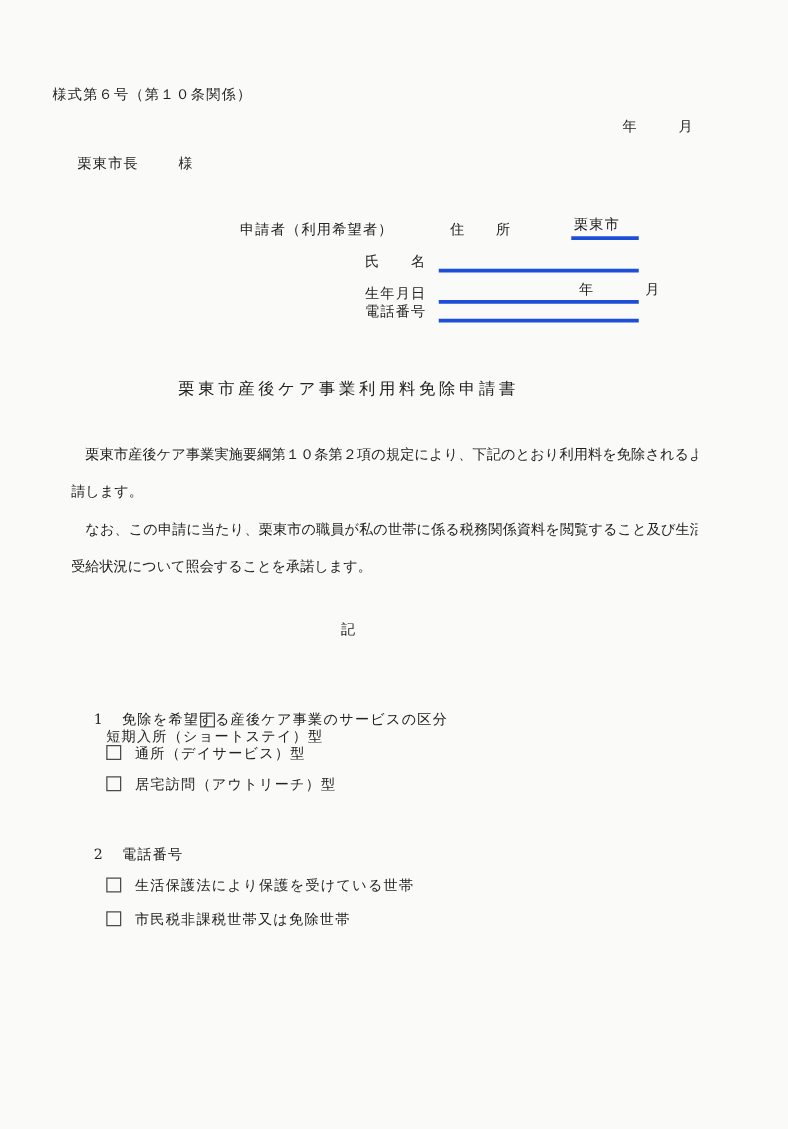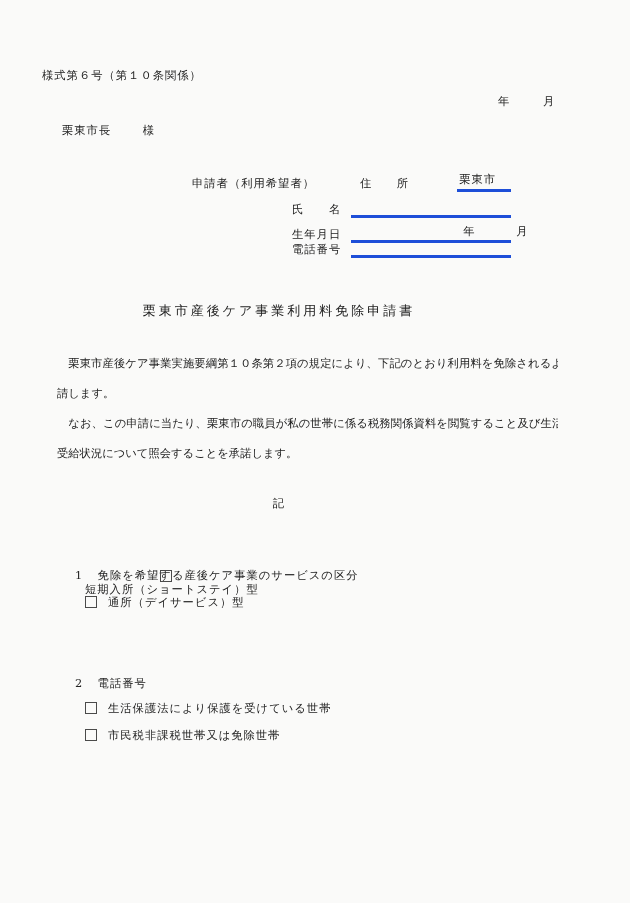--- a/index.html
+++ b/index.html
@@ -212,20 +212,24 @@
   </div>
 
   <div class="opt opt-1-1">
     <span class="checkbox"></span>
     <span>短期入所（ショートステイ）型</span>
   </div>
   <div class="opt opt-1-2">
     <span class="checkbox"></span>
     <span>通所（デイサービス）型</span>
   </div>
+  <div class="opt opt-1-3">
+    <span class="checkbox"></span>
+    <span>居宅訪問（アウトリーチ）型</span>
+  </div>
 
   <div class="sec-head sec2-head">
     <span class="num">2</span>
     <span>電話番号</span>
   </div>
 
   <div class="opt opt-2-2">
     <span class="checkbox"></span>
     <span>市民税非課税世帯又は免除世帯</span>
   </div>

